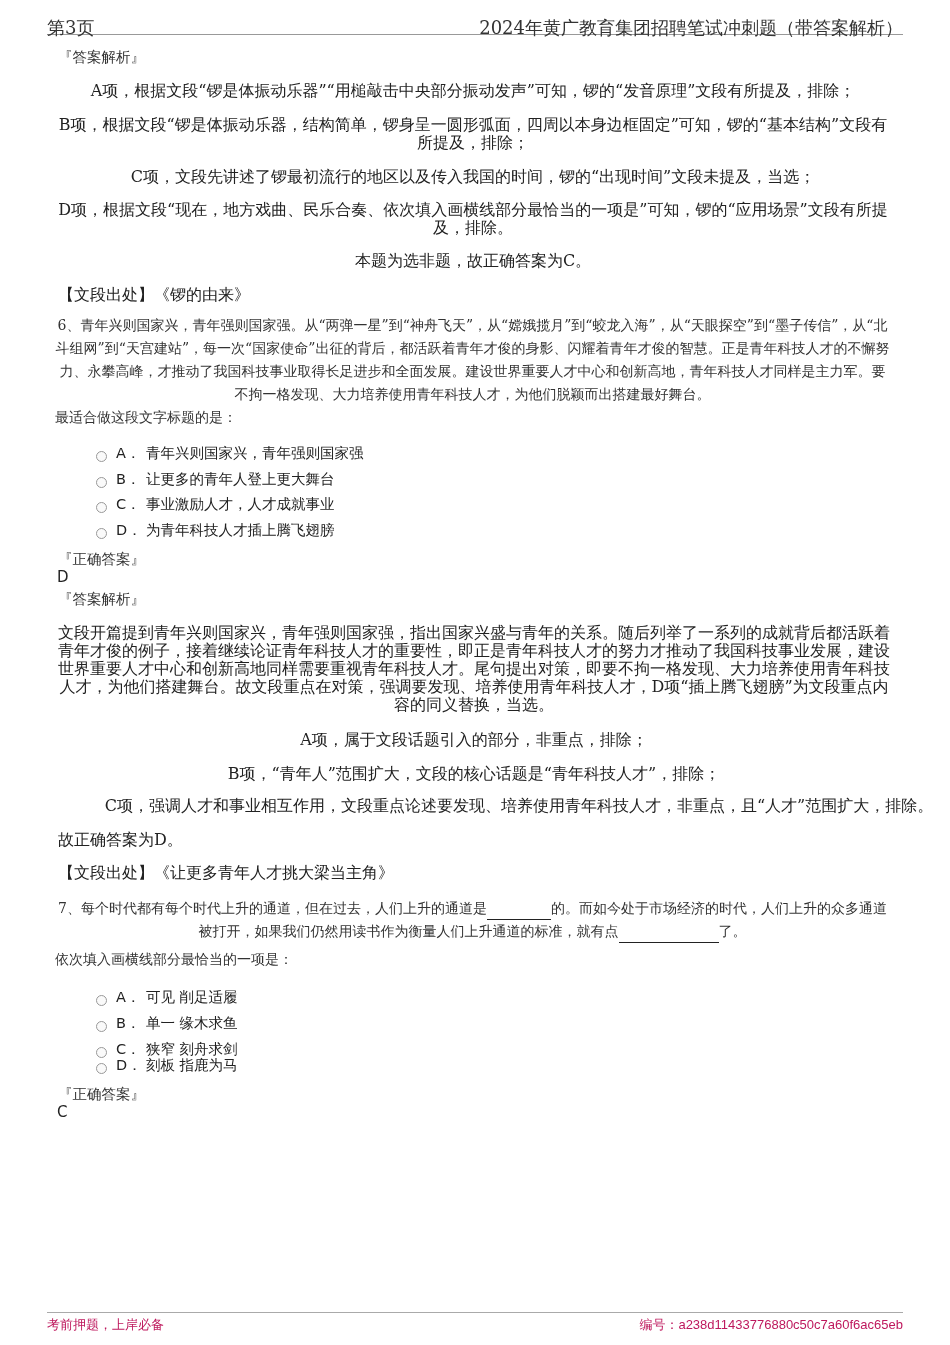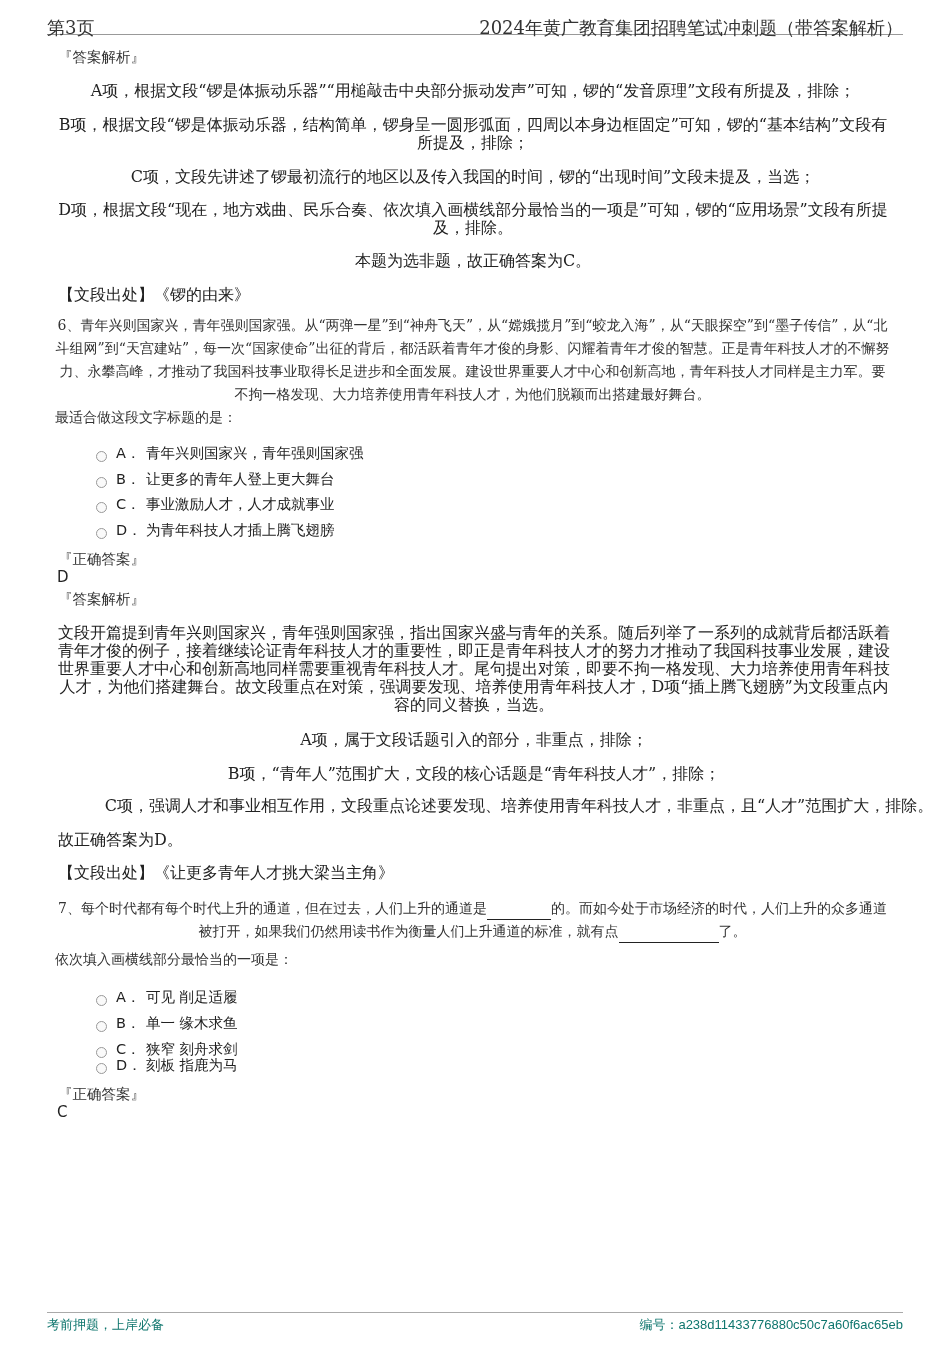--- a/index.html
+++ b/index.html
@@ -3,21 +3,21 @@
 <meta charset="utf-8">
 <style>
   html, body { margin:0; padding:0; background:#fff; }
   body { width:950px; height:1345px; position:relative; overflow:hidden;
          font-family:"DejaVu Serif", serif; color:#222; }
   .hdr { position:absolute; left:47px; right:47px; top:14px; height:20px;
          border-bottom:1px solid #999; font-size:18px; color:#333; }
   .hdr .l { position:absolute; left:0; top:2px; }
   .hdr .r { position:absolute; right:0; top:2px; }
   .ftr { position:absolute; left:47px; right:47px; top:1312px; height:20px;
-         border-top:1px solid #aaa; font-size:13px; color:#0f766e; }
+         border-top:1px solid #aaa; font-size:13px; color:#be185d; }
   .ftr .l { position:absolute; left:0; top:3px; }
   .ftr .r { position:absolute; right:0; top:3px; font-family:"Liberation Sans", sans-serif; }
   .abs { position:absolute;text-align:center; }
   .p15 { font-size:16px; line-height:18px; }
   .p13 { font-size:14px; line-height:23px; color:#333; }
   .sec { font-size:14.5px; color:#333; }
   .ans { font-size:15px; font-family:"DejaVu Sans", sans-serif; }
   .opt { position:absolute; left:96px; font-size:14.5px; display:flex; align-items:center; }
   .radio { width:9px; height:9px; border:1px solid #999; border-radius:50%;
            background:#fafafa; margin-right:9px; margin-top:5px; }

